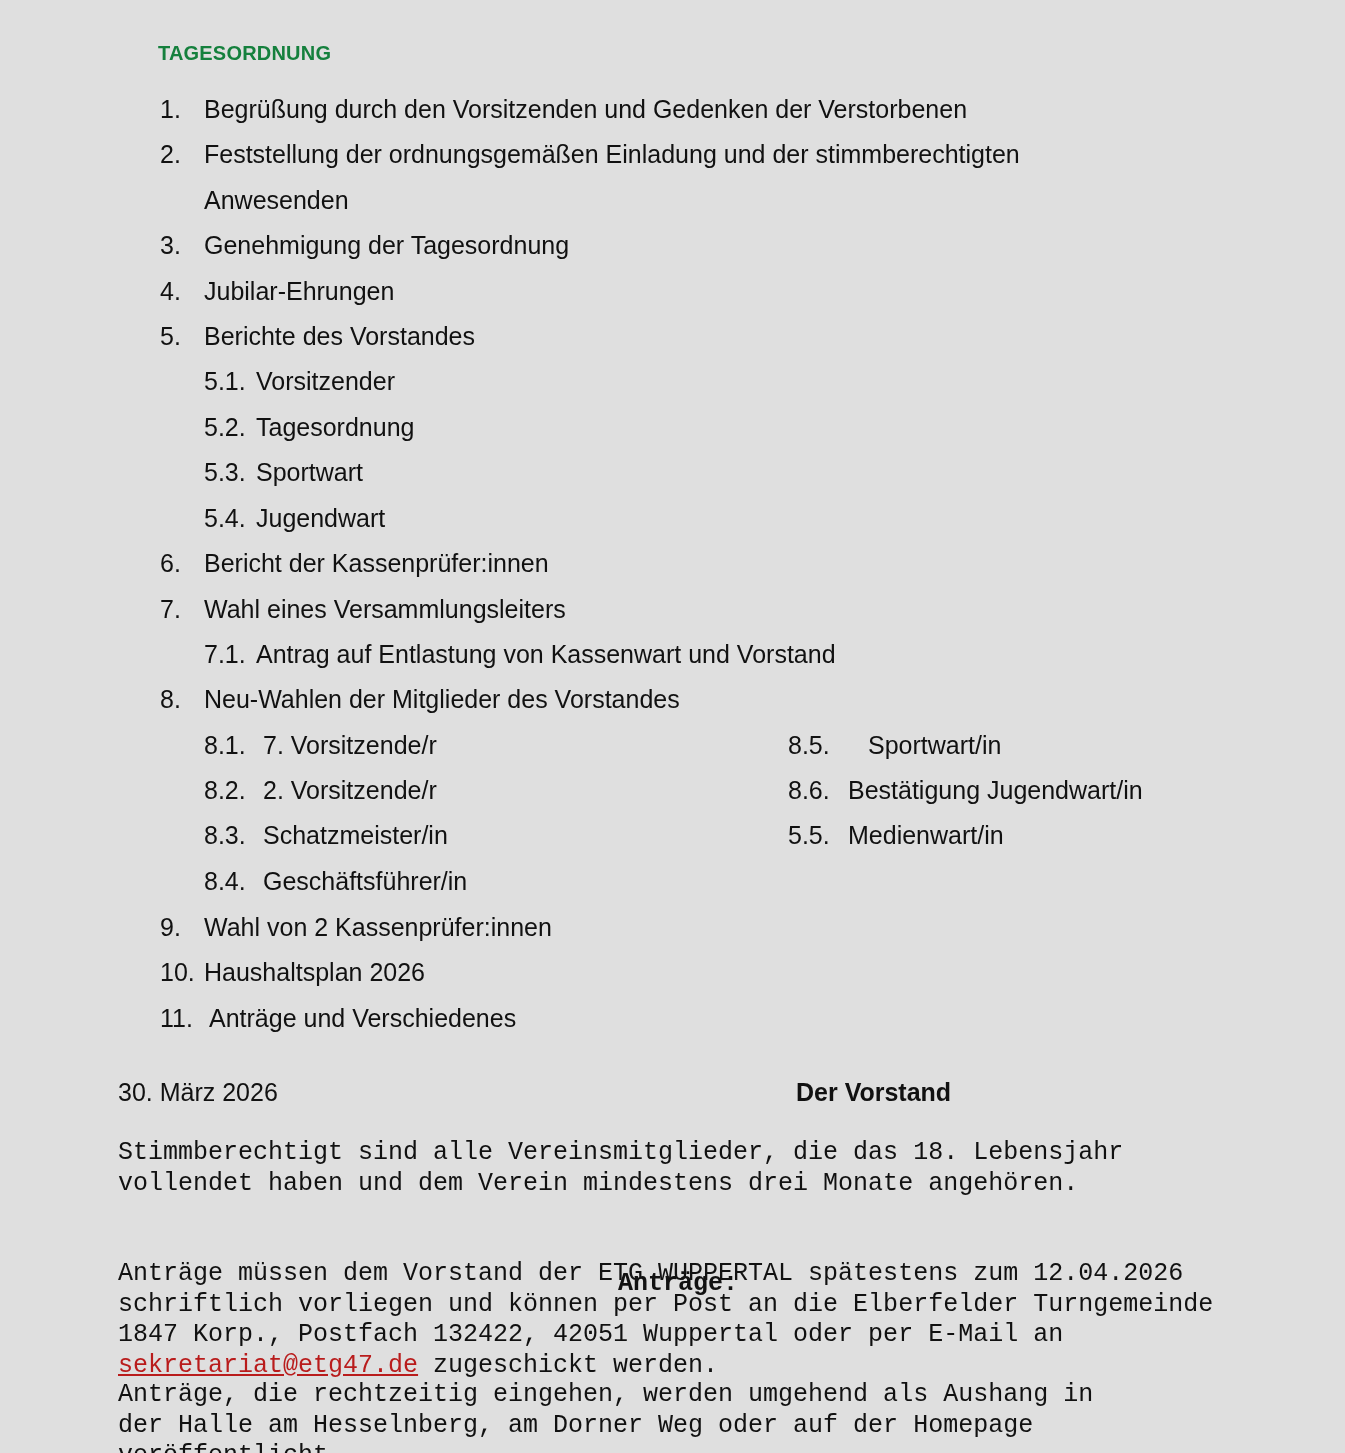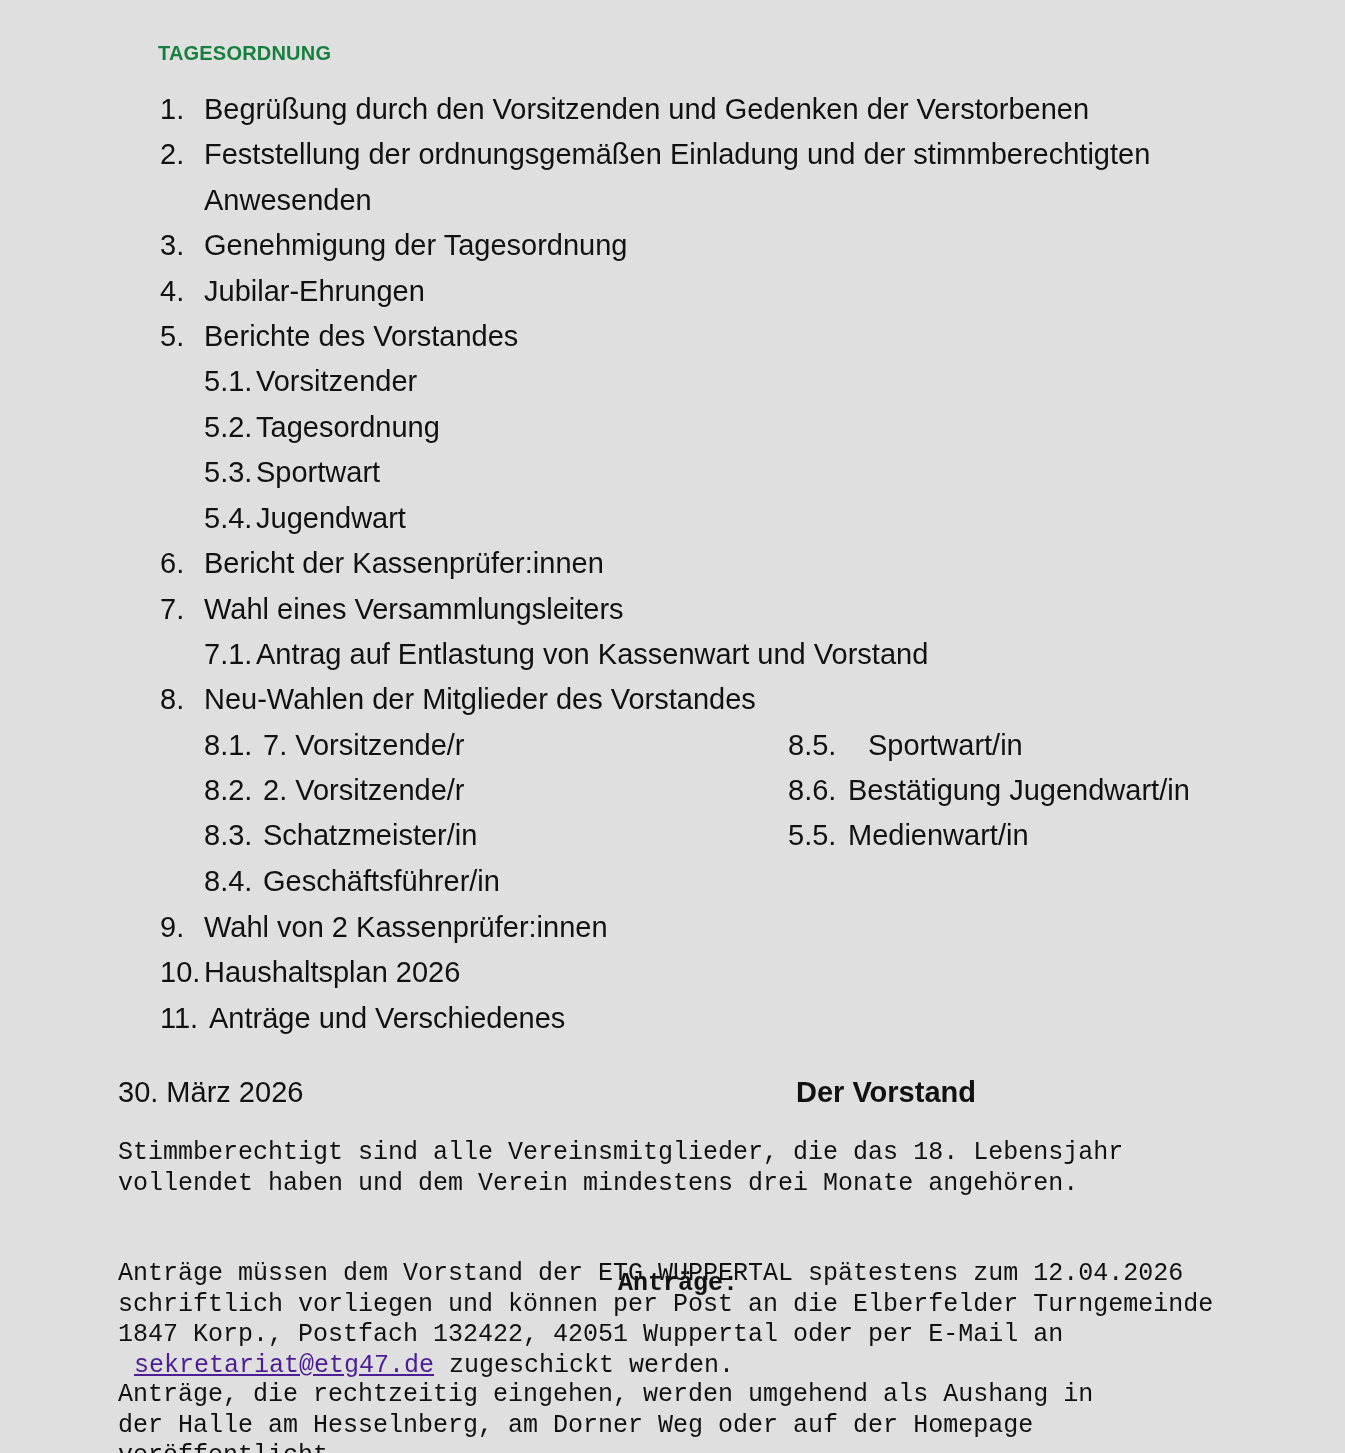--- a/index.html
+++ b/index.html
@@ -7,29 +7,29 @@
       width: 1345px; height: 1453px; overflow: hidden;
       background: #dfdfdf; color: #111;
       font-family: "Liberation Sans", sans-serif;
       position: relative;
     }
     .title {
       position: absolute; left: 158px; top: 42px;
       font-size: 20px; font-weight: bold; color: #15803d; letter-spacing: 0.2px;
     }
     .row {
-      position: absolute; font-size: 29px; line-height: 30px; white-space: nowrap;
+      position: absolute; font-size: 25px; line-height: 30px; white-space: nowrap;
     }
     .num { position: absolute; left: 0; }
     .txt { position: absolute; }
     .para {
       position: absolute; left: 118px; font-size: 25px; line-height: 30.5px; width: 1120px; font-family: Liberation Mono, monospace;
     }
     .bold { font-weight: bold; text-align: center; }
-    a.link { color: #4c1d95; text-decoration: underline; margin-left: 16px; }
+    a.link { color: #b91c1c; text-decoration: underline; }
   </style>
 </head>
 <body>
 
 <div class="title">TAGESORDNUNG</div>
 
 <div class="row" style="left:160px;top:94px;">
     <span class="num">1.</span>
     <span class="txt" style="left:44px">Begrüßung durch den Vorsitzenden und Gedenken der Verstorbenen</span>
   </div>

